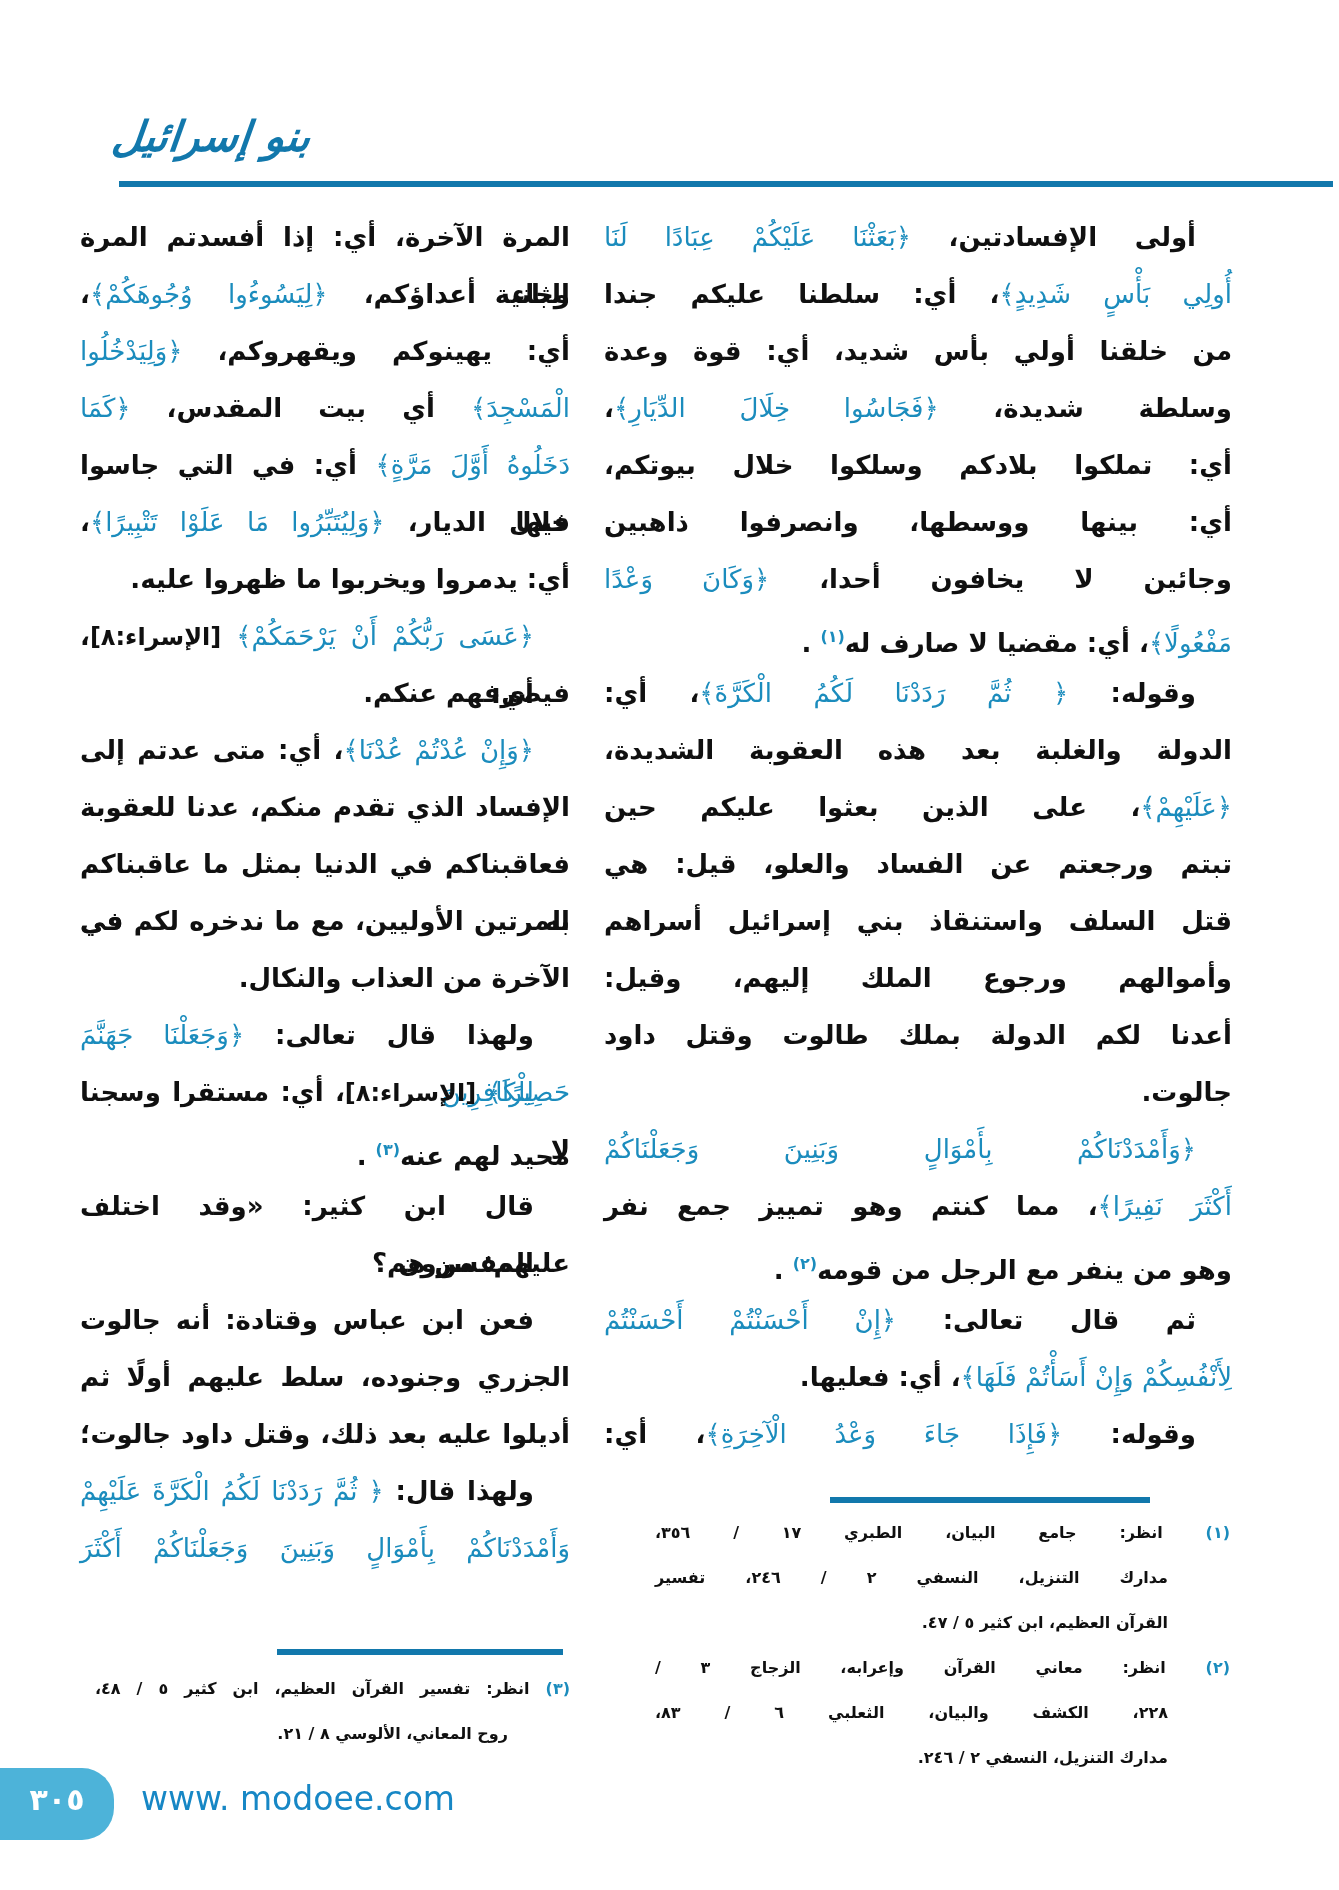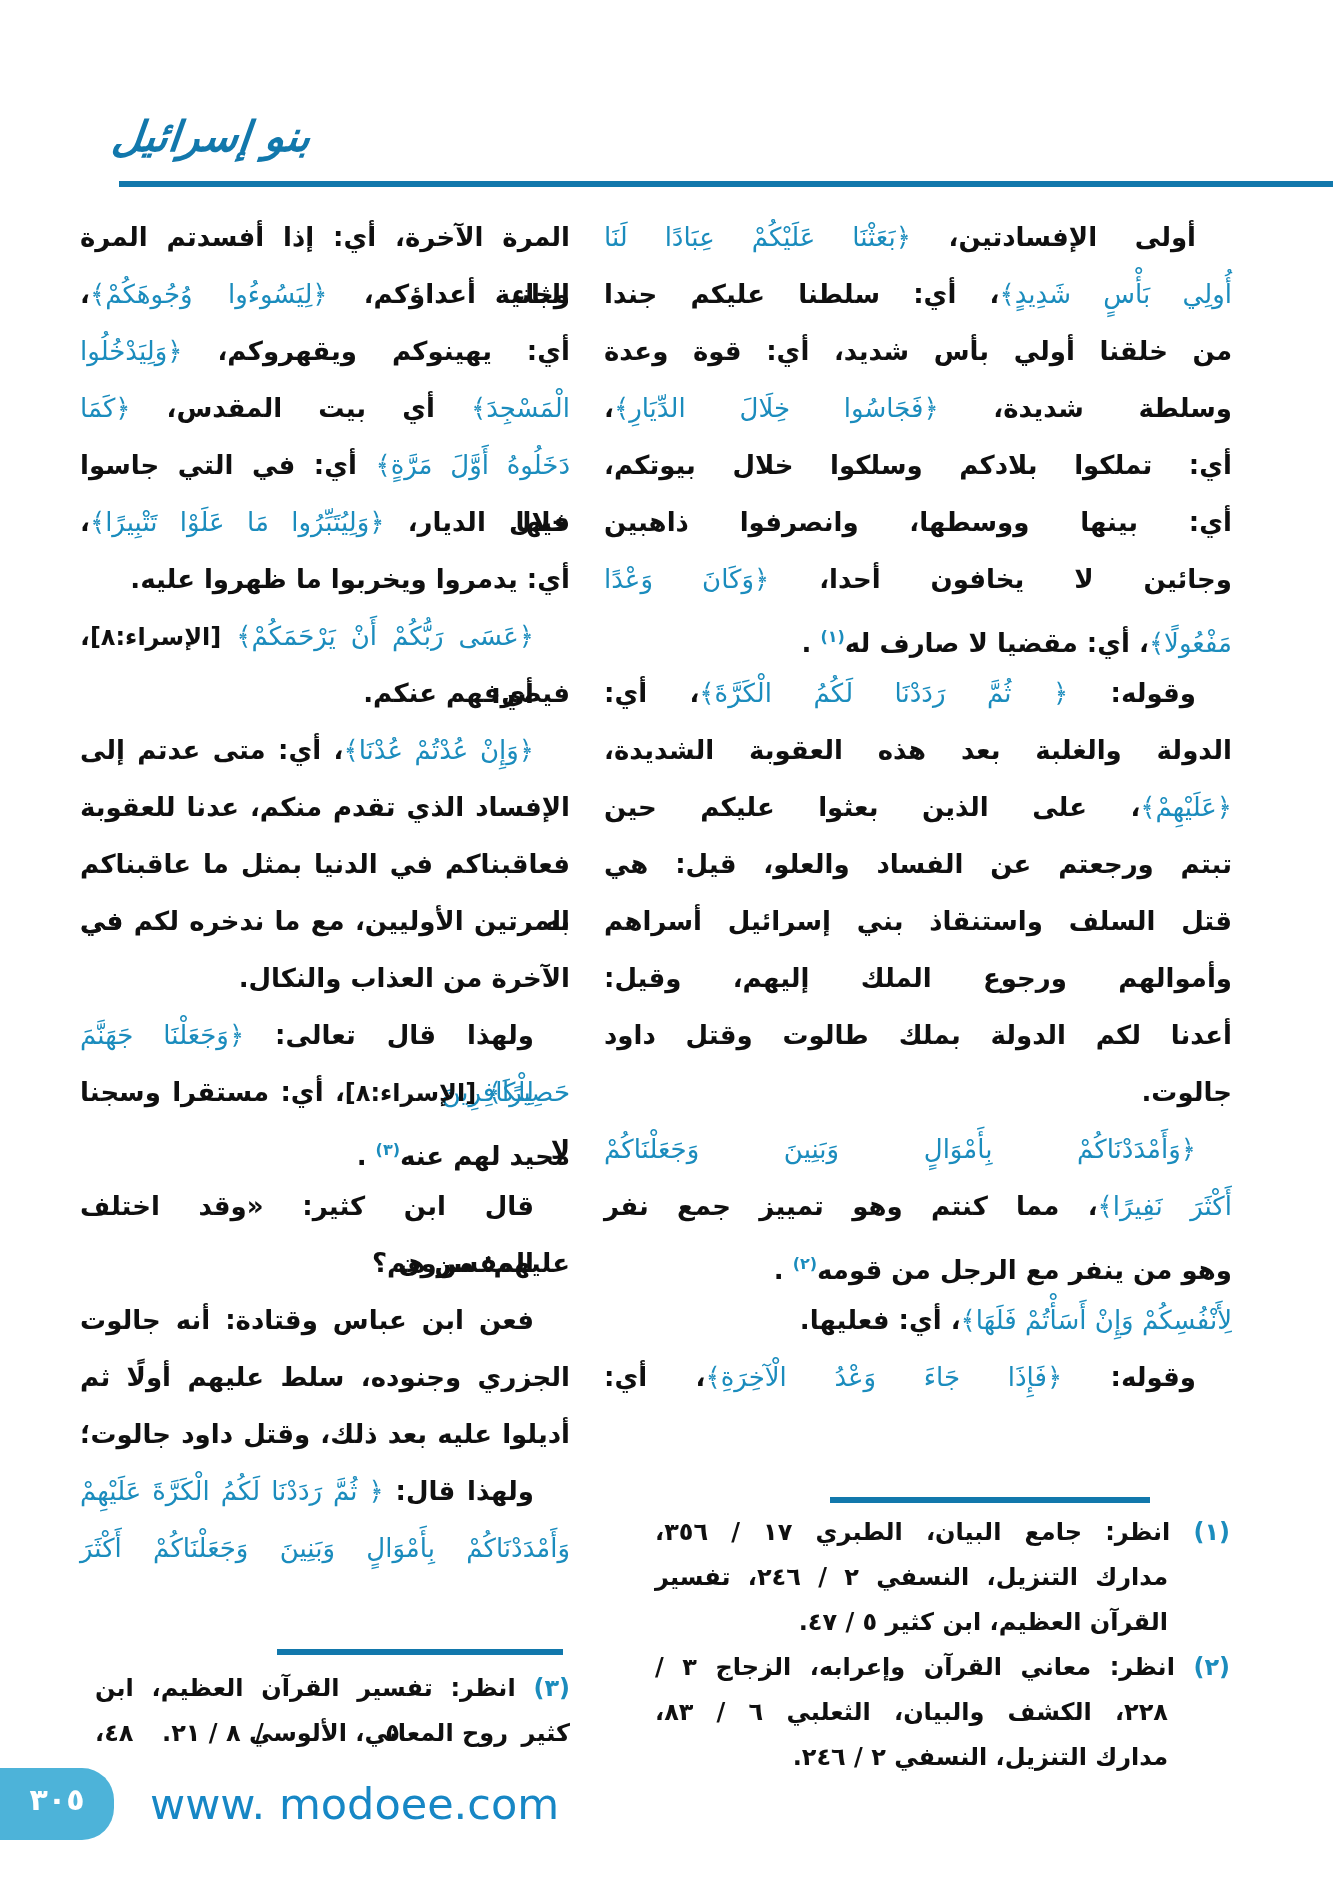--- a/index.html
+++ b/index.html
@@ -48,34 +48,34 @@
   .seg-r{color:var(--ink);font-weight:700;font-size:24px;}
   .seg-f{color:var(--quran);font-weight:700;font-size:16px;vertical-align:super;}
   .seg-m{color:var(--quran);font-weight:700;}
   
   .fn-sep{height:6px;background:var(--teal);}
   #fn-sep-right{top:1497px;right:189px;width:320px;}
   #fn-sep-left{top:1649px;left:277px;width:286px;}
   .footnotes{font-size:22px;color:var(--ink);}
   #fn-right{top:1510px;right:109px;width:575px;}
   #fn-left{top:1666px;left:95px;width:475px;}
-  .footnotes .line{height:45px;line-height:45px;font-size:24px;}
+  .footnotes .line{height:45px;line-height:45px;font-size:16px;}
   .footnotes .line.indent{padding-right:62px;}
   .footnotes .seg-n{font-weight:700;}
   
   .page-badge{
     left:0;top:1768px;width:114px;height:72px;
     background:var(--badge);
     border-radius:0 32px 32px 0;
     color:#ffffff;font-size:30px;font-weight:700;
     text-align:center;line-height:64px;
   }
   .website{
-    left:150px;top:1779px;
-    color:var(--link);font-size:43px;font-weight:400;
+    left:141px;top:1779px;
+    color:var(--link);font-size:33px;font-weight:400;
     direction:ltr;white-space:nowrap;
   }
 </style>
 </head>
 <body>
 
 <div class="abs header-title">بنو إسرائيل</div>
 <div class="abs header-rule"></div>
 
 <div class="abs column" id="col-right">
@@ -91,20 +91,21 @@
     <div class="line"><span class="seg-n">الدولة والغلبة بعد هذه العقوبة الشديدة،</span></div>
     <div class="line"><span class="seg-q">﴿عَلَيْهِمْ﴾</span><span class="seg-n">، على الذين بعثوا عليكم حين</span></div>
     <div class="line"><span class="seg-n">تبتم ورجعتم عن الفساد والعلو، قيل: هي</span></div>
     <div class="line"><span class="seg-n">قتل السلف واستنقاذ بني إسرائيل أسراهم</span></div>
     <div class="line"><span class="seg-n">وأموالهم ورجوع الملك إليهم، وقيل:</span></div>
     <div class="line"><span class="seg-n">أعدنا لكم الدولة بملك طالوت وقتل داود</span></div>
     <div class="line endline"><span class="seg-n">جالوت.</span></div>
     <div class="line indent"><span class="seg-q">﴿وَأَمْدَدْنَاكُمْ بِأَمْوَالٍ وَبَنِينَ وَجَعَلْنَاكُمْ</span></div>
     <div class="line"><span class="seg-q">أَكْثَرَ نَفِيرًا﴾</span><span class="seg-n">، مما كنتم وهو تمييز جمع نفر</span></div>
     <div class="line endline"><span class="seg-n">وهو من ينفر مع الرجل من قومه</span><span class="seg-f">(٢)</span><span class="seg-n"> .</span></div>
+    <div class="line indent"><span class="seg-n">ثم قال تعالى: </span><span class="seg-q">﴿إِنْ أَحْسَنْتُمْ أَحْسَنْتُمْ</span></div>
     <div class="line endline"><span class="seg-q">لِأَنْفُسِكُمْ وَإِنْ أَسَأْتُمْ فَلَهَا﴾</span><span class="seg-n">، أي: فعليها.</span></div>
     <div class="line indent"><span class="seg-n">وقوله: </span><span class="seg-q">﴿فَإِذَا جَاءَ وَعْدُ الْآخِرَةِ﴾</span><span class="seg-n">، أي:</span></div>
   </div>
 <div class="abs column" id="col-left">
     <div class="line"><span class="seg-n">المرة الآخرة، أي: إذا أفسدتم المرة الثانية</span></div>
     <div class="line"><span class="seg-n">وجاء أعداؤكم، </span><span class="seg-q">﴿لِيَسُوءُوا وُجُوهَكُمْ﴾</span><span class="seg-n">،</span></div>
     <div class="line"><span class="seg-n">أي: يهينوكم ويقهروكم، </span><span class="seg-q">﴿وَلِيَدْخُلُوا</span></div>
     <div class="line"><span class="seg-q">الْمَسْجِدَ﴾</span><span class="seg-n"> أي بيت المقدس، </span><span class="seg-q">﴿كَمَا</span></div>
     <div class="line"><span class="seg-q">دَخَلُوهُ أَوَّلَ مَرَّةٍ﴾</span><span class="seg-n"> أي: في التي جاسوا فيها</span></div>
     <div class="line"><span class="seg-n">خلال الديار، </span><span class="seg-q">﴿وَلِيُتَبِّرُوا مَا عَلَوْا تَتْبِيرًا﴾</span><span class="seg-n">،</span></div>

